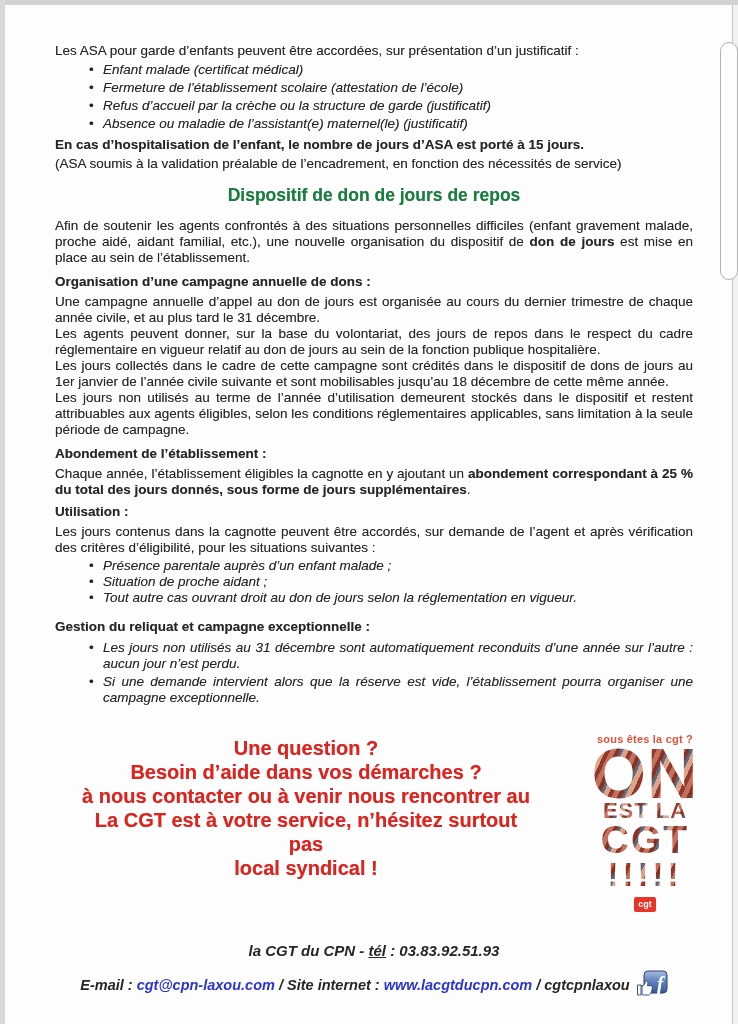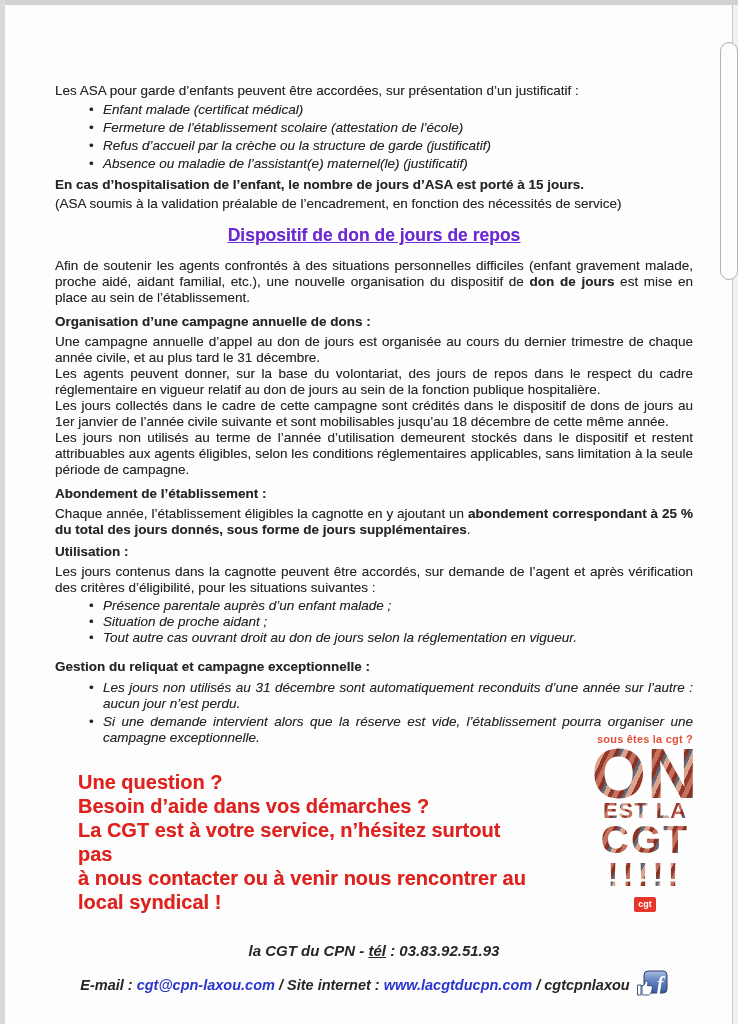--- a/index.html
+++ b/index.html
@@ -17,45 +17,44 @@
   .edge-right{position:absolute;top:5px;right:0;width:5px;height:1019px;background:#f1f1f1;}
   .scroll-thumb{
     position:absolute;top:42px;right:0px;width:18px;height:238px;
     background:#fdfdfd;border:1px solid #b2b2b2;border-radius:10px;box-sizing:border-box;
   }
 
   .doc{
     position:absolute;left:55px;top:43px;width:638px;
     font-size:13.5px;line-height:16px;
     text-shadow:0 0 .5px rgba(0,0,0,.35);
-    margin-top:40px;
   }
   .doc p{margin:0;}
   .just{text-align:justify;}
   .b{font-weight:bold;}
 
   ul.dotlist{list-style:none;margin:2px 0 4px 0;padding:0 0 0 34px;}
   ul.dotlist li{position:relative;padding-left:14px;font-style:italic;line-height:18px;}
   ul.dotlist li::before{content:"•";position:absolute;left:0;top:0;font-style:normal;}
   ul.tight li{line-height:16px;}
   ul.gap li{margin-bottom:3px;line-height:15.5px;}
 
   .sp4{height:4px;}.sp3{height:3px;}.sp8{height:8px;}.sp6{height:6px;}
 
   h2.section-title{
     margin:12px 0 12px 0;text-align:center;
     font-size:17.5px;line-height:22px;font-weight:bold;
-    color:#6d28d9;text-decoration:underline;
+    color:#15803d;
   }
   h3.sub{font-size:13.5px;line-height:16px;font-weight:bold;margin:0;}
 
   
   .banner{
-    position:absolute;left:78px;top:770px;width:456px;
-    color:#de221e;font-weight:bold;
+    position:absolute;left:78px;top:736px;width:456px;
+    text-align:center;color:#de221e;font-weight:bold;
     font-size:20px;line-height:24px;
     text-shadow:0 0 .5px rgba(222,34,30,.5);
   }
 
   
   .poster{position:absolute;left:588px;top:733px;width:114px;text-align:center;background:#fefefe;}
   .poster .tagline{font-size:11px;font-weight:bold;color:#e2503a;line-height:13px;margin-bottom:2px;letter-spacing:.2px;}
   .tex{
     font-weight:800;
     background:repeating-linear-gradient(115deg,#c4705c 0 5px,#8a3226 5px 9px,#5d6878 9px 12px,#dba28c 12px 17px,#93392b 17px 21px);
@@ -137,22 +136,22 @@
   <div class="sp3"></div>
   <ul class="dotlist gap">
     <li class="just">Les jours non utilisés au 31 décembre sont automatiquement reconduits d’une année sur l’autre : aucun jour n’est perdu.</li>
     <li class="just">Si une demande intervient alors que la réserve est vide, l’établissement pourra organiser une campagne exceptionnelle.</li>
   </ul>
 </div>
 
 <div class="banner">
   <div>Une question ?</div>
   <div>Besoin d’aide dans vos démarches ?</div>
+  <div>à nous contacter ou à venir nous rencontrer au</div>
   <div>La CGT est à votre service, n’hésitez surtout pas</div>
-  <div>à nous contacter ou à venir nous rencontrer au</div>
   <div>local syndical !</div>
 </div>
 
 <div class="poster">
   <div class="tagline">sous êtes la cgt ?</div>
   <div class="tex on">ON</div>
   <div class="tex estla">EST LA</div>
   <div class="tex cgt">CGT</div>
   <div class="tex excl">!!!!!</div>
   <div><span class="logo">cgt</span></div>

